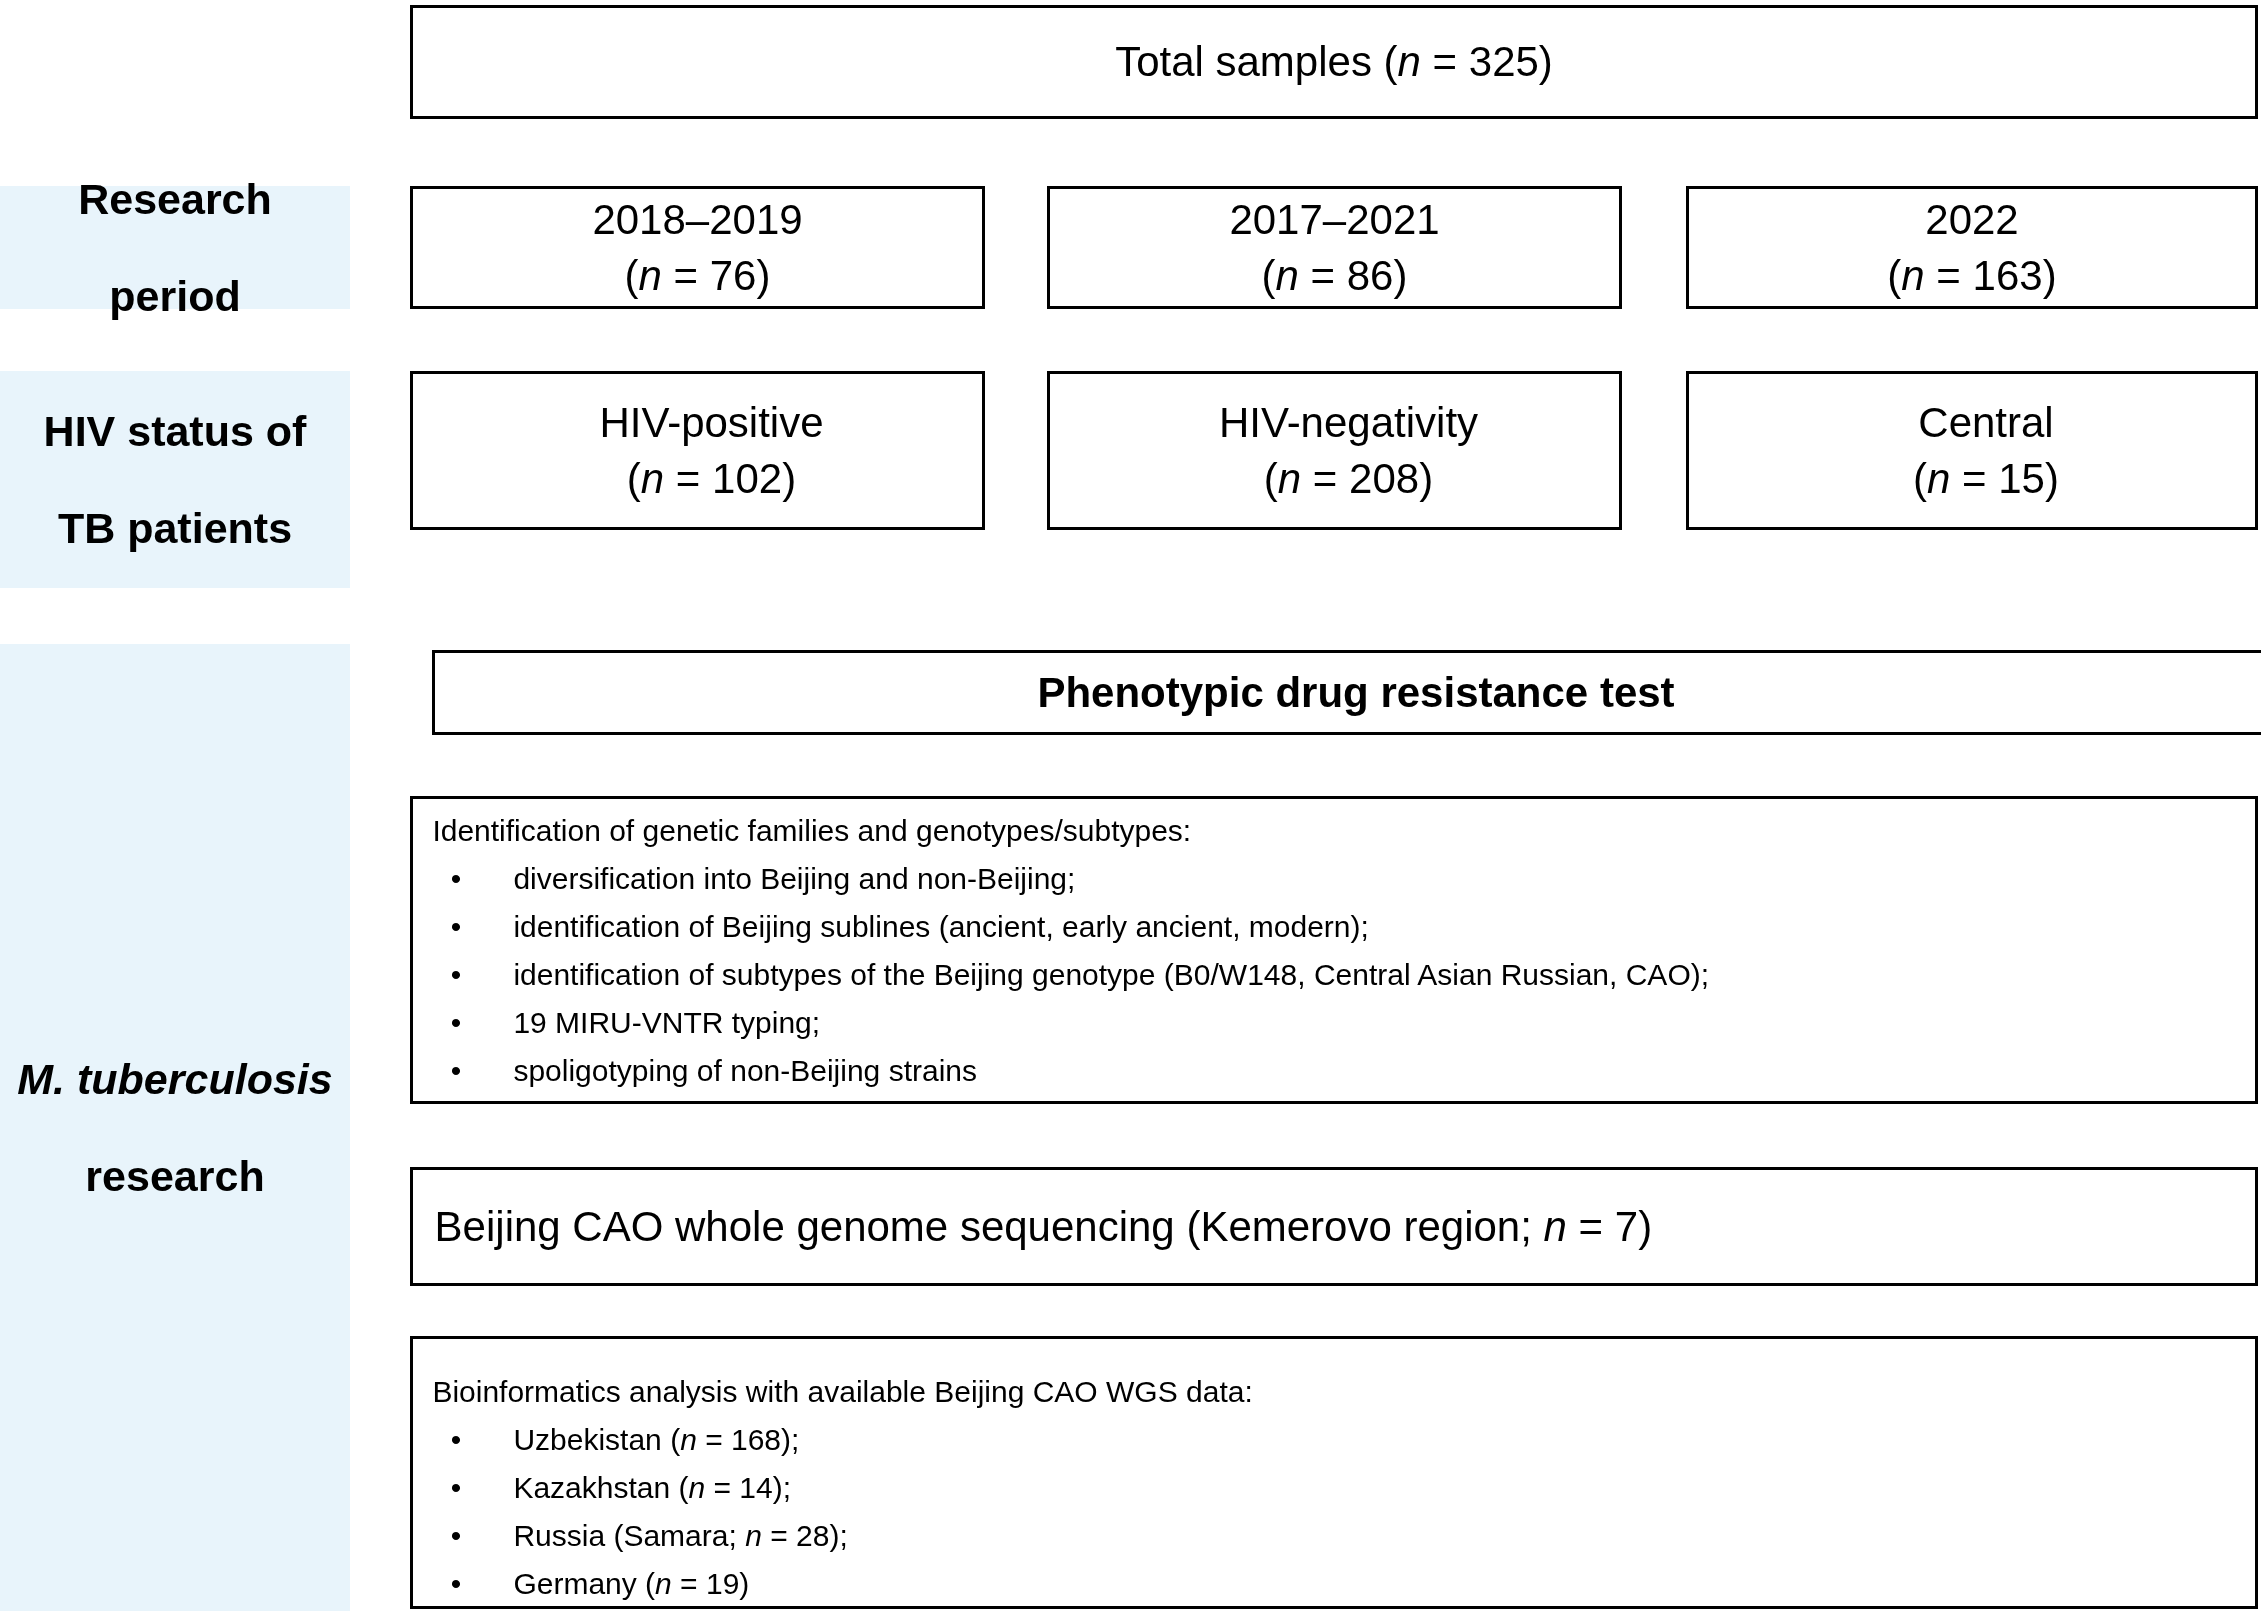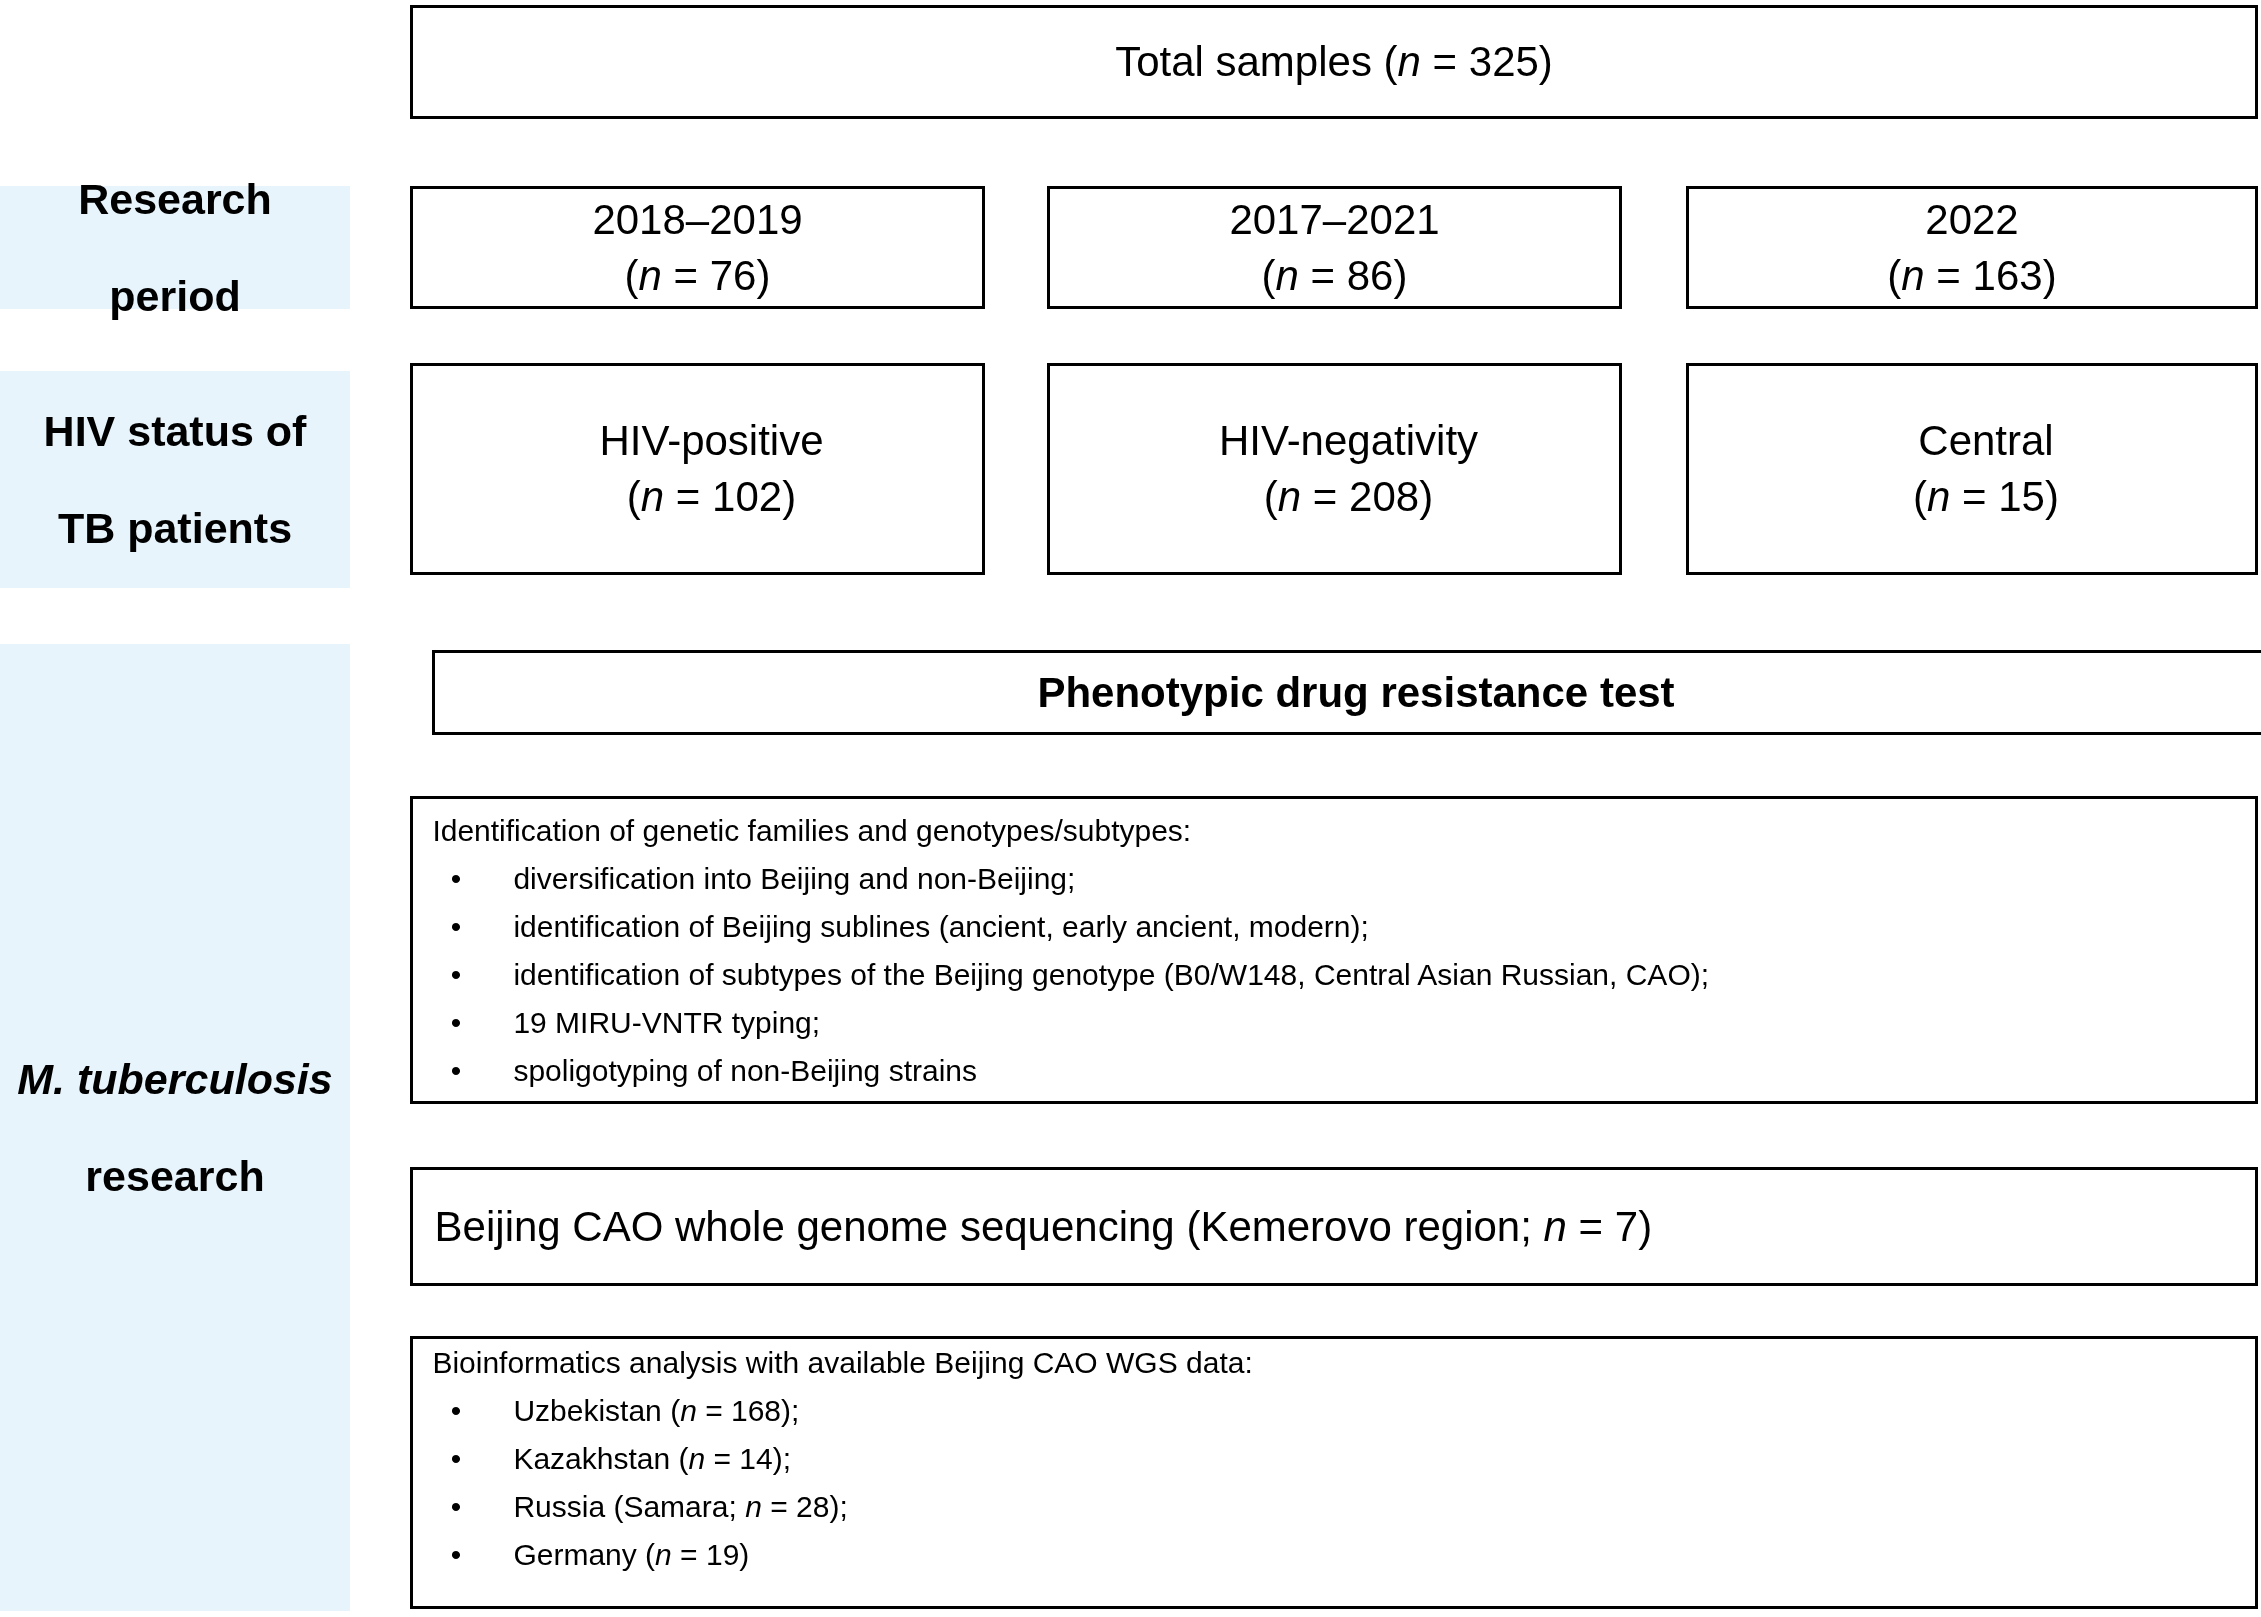--- a/index.html
+++ b/index.html
@@ -49,38 +49,38 @@
     font-size: 42px;
     padding-left: 21.6px;
     padding-right: 10.8px;
   }
   .list-box {
     font-size: 30px;
     line-height: 48px;
     padding: 7.6px 10.8px 0 19.4px;
     text-align: left;
   }
-  .list-box.pad25 { padding-top: 0; }
+  .list-box.pad25 { padding-top: 29px; }
   .line { white-space: nowrap; }
   .bullet-row { display: flex; align-items: baseline; }
   .bullet {
     flex: 0 0 81px;
     padding-left: 18.4px;
     box-sizing: border-box;
   }
   #p1 { top: 186px;  height: 123px; }
   #p2 { top: 371px;  height: 217px; }
   #p3 { top: 644px; height: 967px; }
 
   #box-total        { left: 410px; top: 5.4px;   width: 1848px; height: 114px; text-align: center; }
   .col1             { left: 410px;  width: 575px; }
   .col2             { left: 1047px; width: 575px; }
   .col3             { left: 1686px; width: 572px; }
   .row1             { top: 186px; height: 123px; }
-  .row2             { top: 363px; height: 212px; padding-left: 28px; }
+  .row2             { top: 371px; height: 159px; padding-left: 28px; }
   #box-phenotypic   { left: 432px; top: 650px; width: 1848px; height: 85px; font-weight: bold; }
   #box-identification { left: 410px; top: 796px; width: 1848px; height: 308px; }
   #box-wgs          { left: 410px; top: 1167px; width: 1848px; height: 119px; }
   #box-bioinfo      { left: 410px; top: 1336px; width: 1848px; height: 273px; }
 </style>
 </head>
 <body>
 
 <div class="canvas">
 

